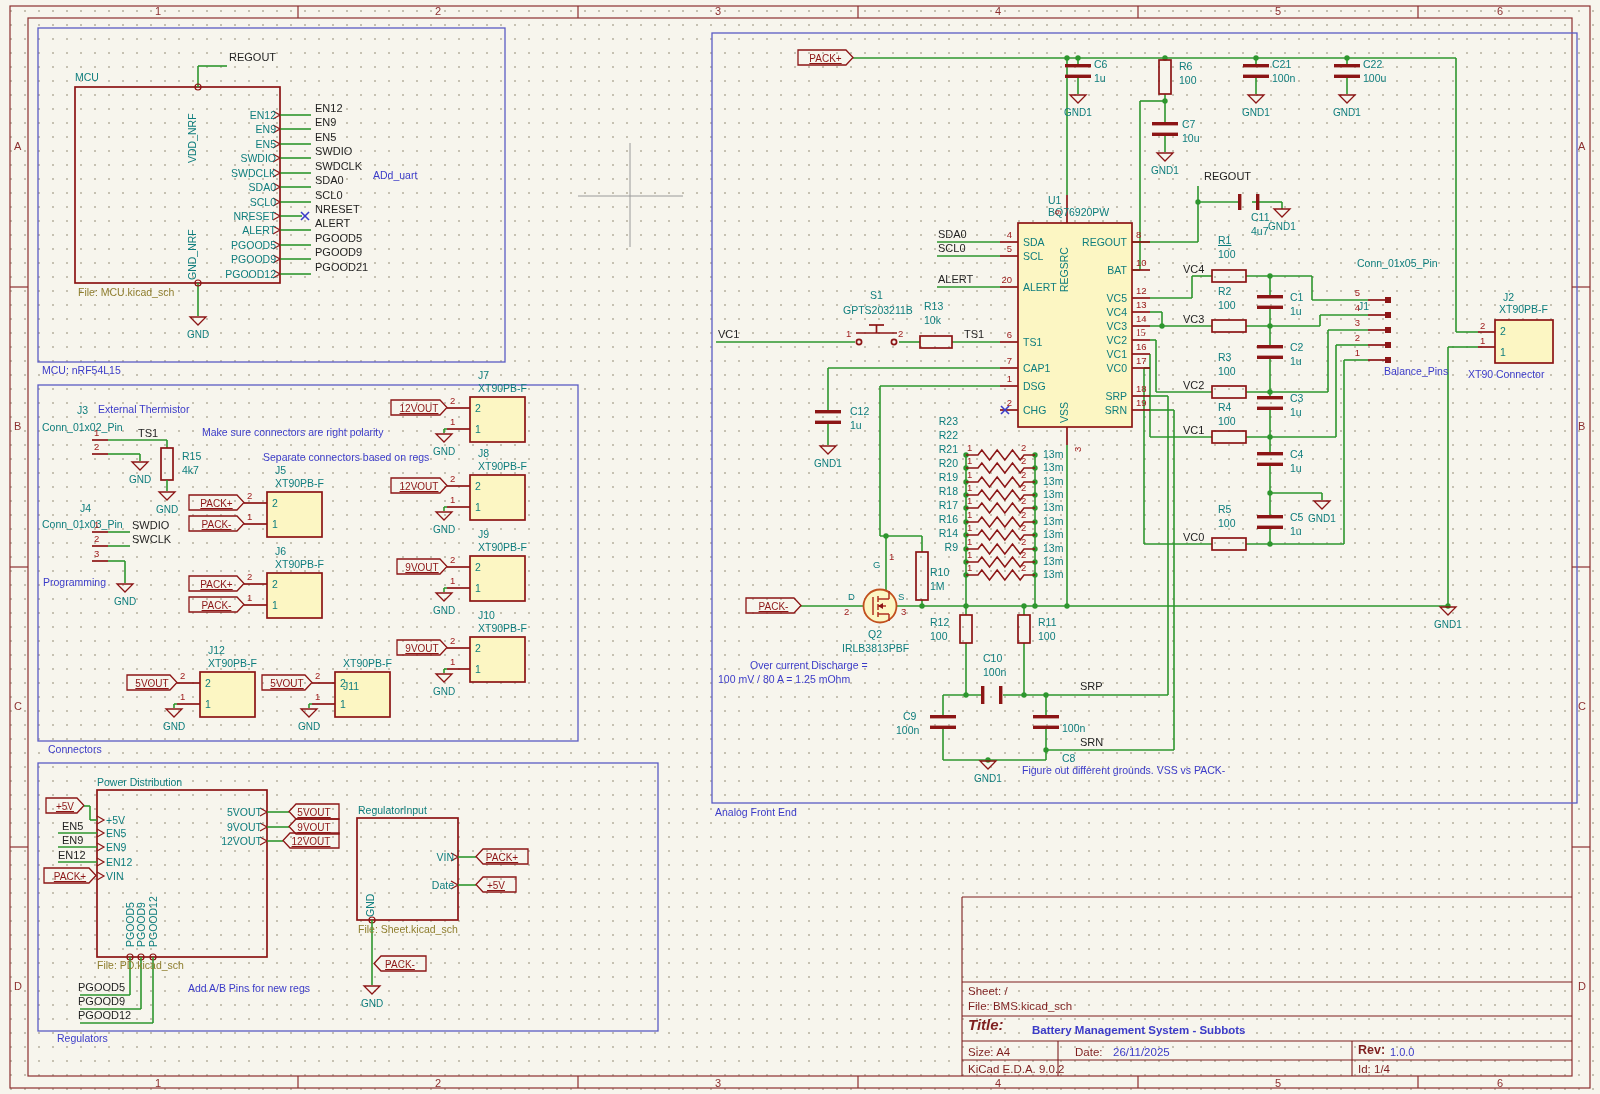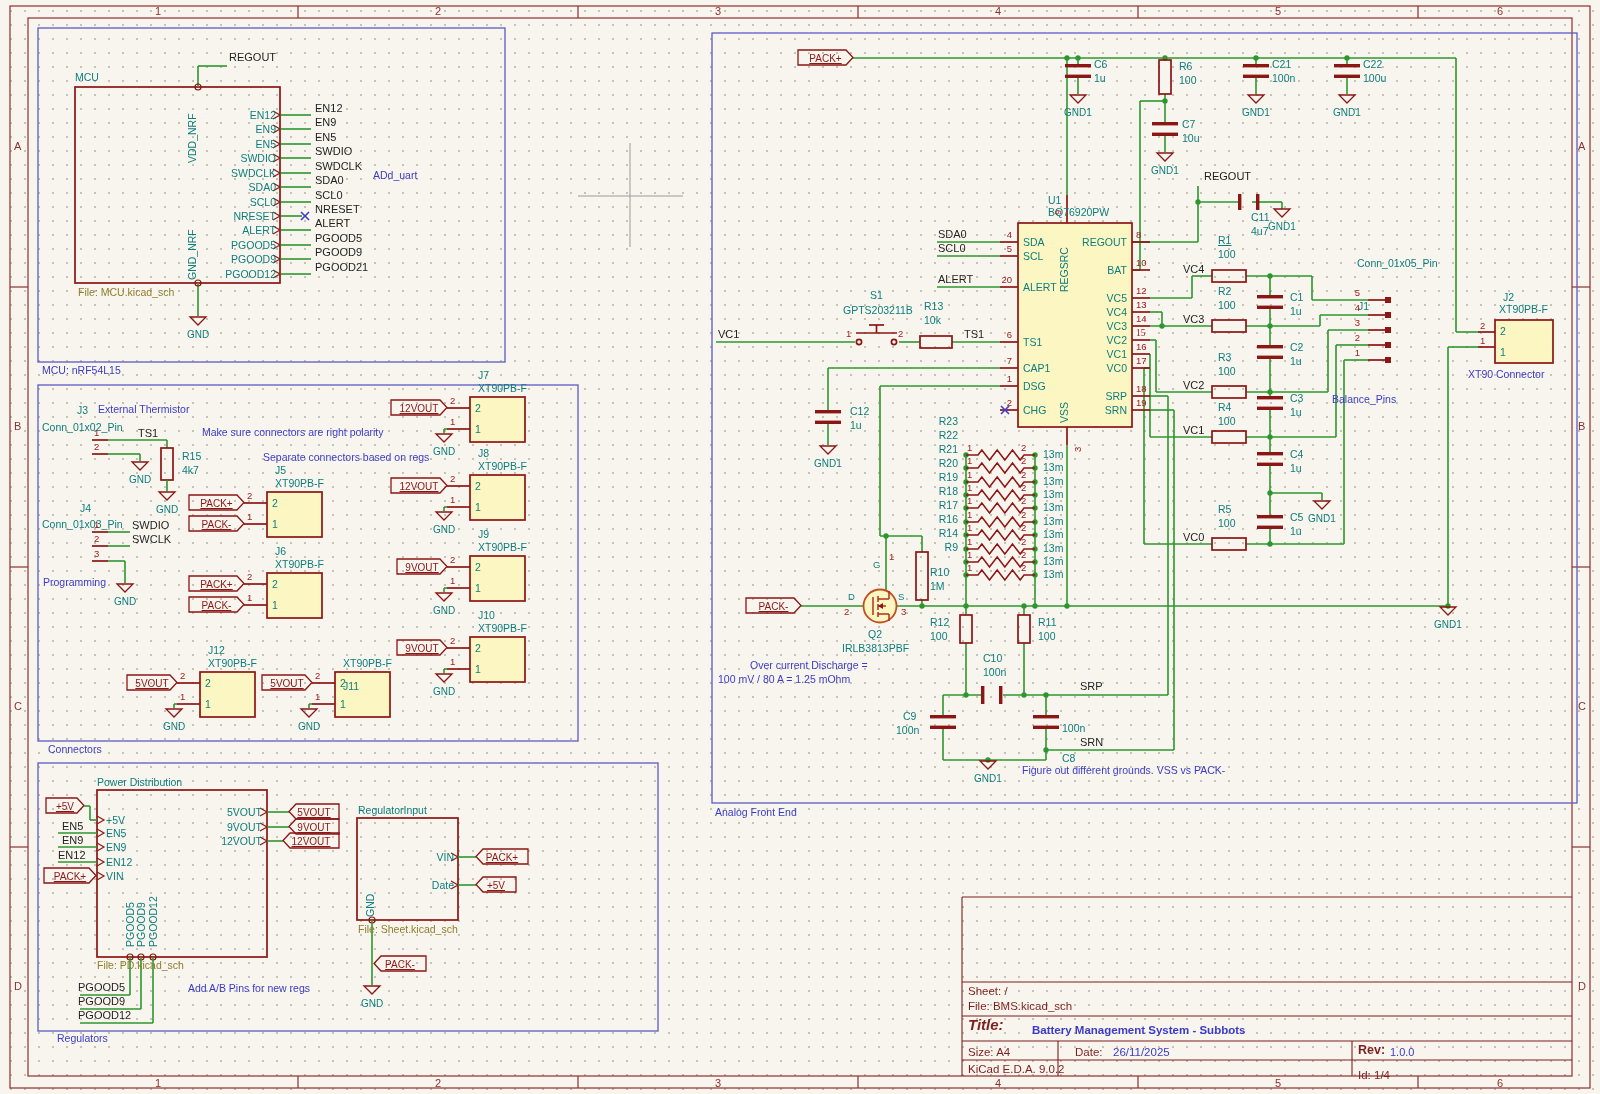--- a/index.html
+++ b/index.html
@@ -496,21 +496,21 @@
       <span class="t tbt" style="left: 968px; top: 985px;">Sheet: /</span>
       <span class="t tbt" style="left: 968px; top: 1000px;">File: BMS.kicad_sch</span>
       <span class="t tbig" style="left: 968px; top: 1019px;">Title:</span>
       <span class="t blue" style="left: 1032px; top: 1024px; font-weight: bold; font-size: 11.5px;">Battery Management System - Subbots</span>
       <span class="t tbt" style="left: 968px; top: 1046px;">Size: A4</span>
       <span class="t tbt" style="left: 1075px; top: 1046px;">Date:</span>
       <span class="t blue" style="left: 1113px; top: 1046px; font-size: 11.5px;">26/11/2025</span>
       <span class="t tbt" style="left: 1358px; top: 1044px; font-weight: bold; font-size: 12.5px;">Rev:</span>
       <span class="t blue" style="left: 1390px; top: 1046px; font-size: 11px;">1.0.0</span>
       <span class="t tbt" style="left: 968px; top: 1063px;">KiCad E.D.A. 9.0.2</span>
-      <span class="t tbt" style="left: 1358px; top: 1063px; margin-top: 6px;">Id: 1/4</span>
+      <span class="t tbt" style="left: 1358px; top: 1063px;">Id: 1/4</span>
       <span class="t blue" style="left: 42px; top: 364px;">MCU: nRF54L15</span>
       <span class="t blue" style="left: 48px; top: 743px;">Connectors</span>
       <span class="t blue" style="left: 57px; top: 1032px;">Regulators</span>
       <span class="t blue" style="left: 715px; top: 806px;">Analog Front End</span>
       <span class="t " style="left: 75px; top: 71px;">MCU</span>
       <span class="t olive" style="left: 78px; top: 286px;">File: MCU.kicad_sch</span>
       <span class="t blue" style="left: 373px; top: 169px;">ADd_uart</span>
       <span class="t net" style="left: 229px; top: 51px;">REGOUT</span>
       <span class="t rot" style="left: 186px; top: 163px;">VDD_NRF</span>
       <span class="t rot" style="left: 186px; top: 280px;">GND_NRF</span>
@@ -821,21 +821,21 @@
       <span class="t " style="left: 1290px; top: 511px;">C5</span>
       <span class="t " style="left: 1290px; top: 525px;">1u</span>
       <span class="t ctr" style="left: 1304px; top: 513px; width: 36px; font-size: 10px;">GND1</span>
       <span class="t " style="left: 1357px; top: 257px;">Conn_01x05_Pin</span>
       <span class="t " style="left: 1358px; top: 272px; margin-top: 28px;">J1</span>
       <span class="t pn rt" style="left: 1348px; top: 288px; width: 12px;">5</span>
       <span class="t pn rt" style="left: 1348px; top: 303px; width: 12px;">4</span>
       <span class="t pn rt" style="left: 1348px; top: 318px; width: 12px;">3</span>
       <span class="t pn rt" style="left: 1348px; top: 333px; width: 12px;">2</span>
       <span class="t pn rt" style="left: 1348px; top: 348px; width: 12px;">1</span>
-      <span class="t blue" style="left: 1332px; top: 365px; margin-top: 28px;">Balance_Pins</span>
+      <span class="t blue" style="left: 1384px; top: 365px;">Balance_Pins</span>
       <span class="t " style="left: 1503px; top: 291px;">J2</span>
       <span class="t " style="left: 1499px; top: 303px;">XT90PB-F</span>
       <span class="t " style="left: 1500px; top: 325px;">2</span>
       <span class="t " style="left: 1500px; top: 346px;">1</span>
       <span class="t pn" style="left: 1480px; top: 321px;">2</span>
       <span class="t pn" style="left: 1480px; top: 336px;">1</span>
       <span class="t blue" style="left: 1468px; top: 368px;">XT90 Connector</span>
       <span class="t ctr" style="left: 1430px; top: 619px; width: 36px; font-size: 10px;">GND1</span>
       <span class="t blue" style="left: 737px; top: 659px; margin-left: 13px;">Over current Discharge =</span>
       <span class="t blue" style="left: 718px; top: 673px;">100 mV / 80 A = 1.25 mOhm</span>

